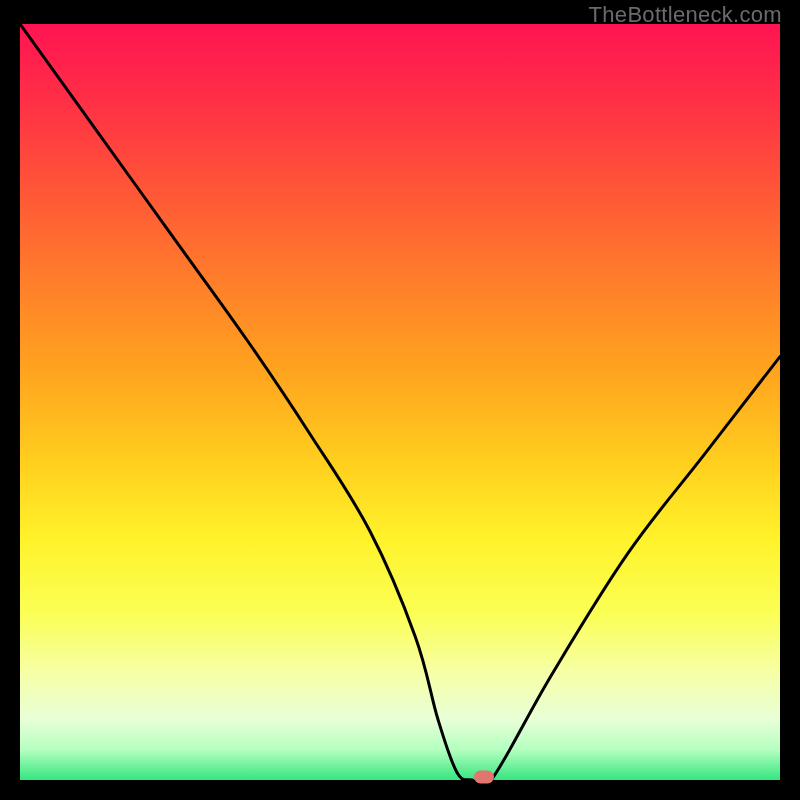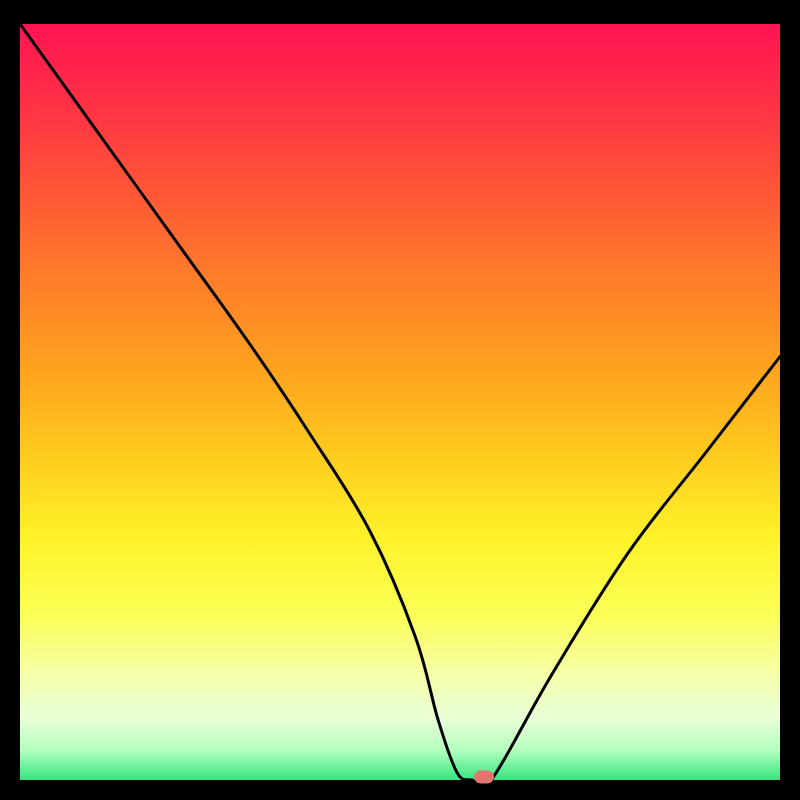--- a/index.html
+++ b/index.html
@@ -64,19 +64,20 @@
     border-radius: 7px;
     background: #e2766e;
     z-index: 3;
     transform: translate(-50%, -50%);
   }
 </style>
 </head>
 <body>
 
 <div class="frame">
+  <div class="watermark">TheBottleneck.com</div>
   <div class="plot-area">
     <svg class="curve" viewBox="0 0 760 756" preserveAspectRatio="none">
       <path d="M 0.0 0.0 C 13.7 19.1, 48.6 67.7, 76.0 105.8 C 103.4 143.9, 124.6 173.6, 152.0 211.7 C 179.4 249.8, 203.4 282.1, 228.0 317.5 C 252.6 352.9, 266.9 374.2, 288.8 408.2 C 310.7 442.3, 330.4 469.8, 349.6 506.5 C 368.8 543.3, 382.9 578.3, 395.2 612.4 C 407.5 646.4, 410.5 671.0, 418.0 695.5 C 425.5 720.0, 430.8 737.6, 437.0 748.4 C 443.2 759.3, 446.0 754.6, 452.2 756.0 C 458.4 757.4, 456.8 775.1, 471.2 756.0 C 485.6 736.9, 507.4 691.0, 532.0 650.2 C 556.6 609.3, 580.6 568.7, 608.0 529.2 C 635.4 489.7, 656.6 466.3, 684.0 430.9 C 711.4 395.5, 746.3 350.3, 760.0 332.6" fill="none" stroke="#000" stroke-width="3" stroke-linecap="round" stroke-linejoin="round"></path>
     </svg>
     <div class="marker" style="left: 463.6px; top: 752.976px;"></div>
   </div>
 </div>
 
 </body></html>

